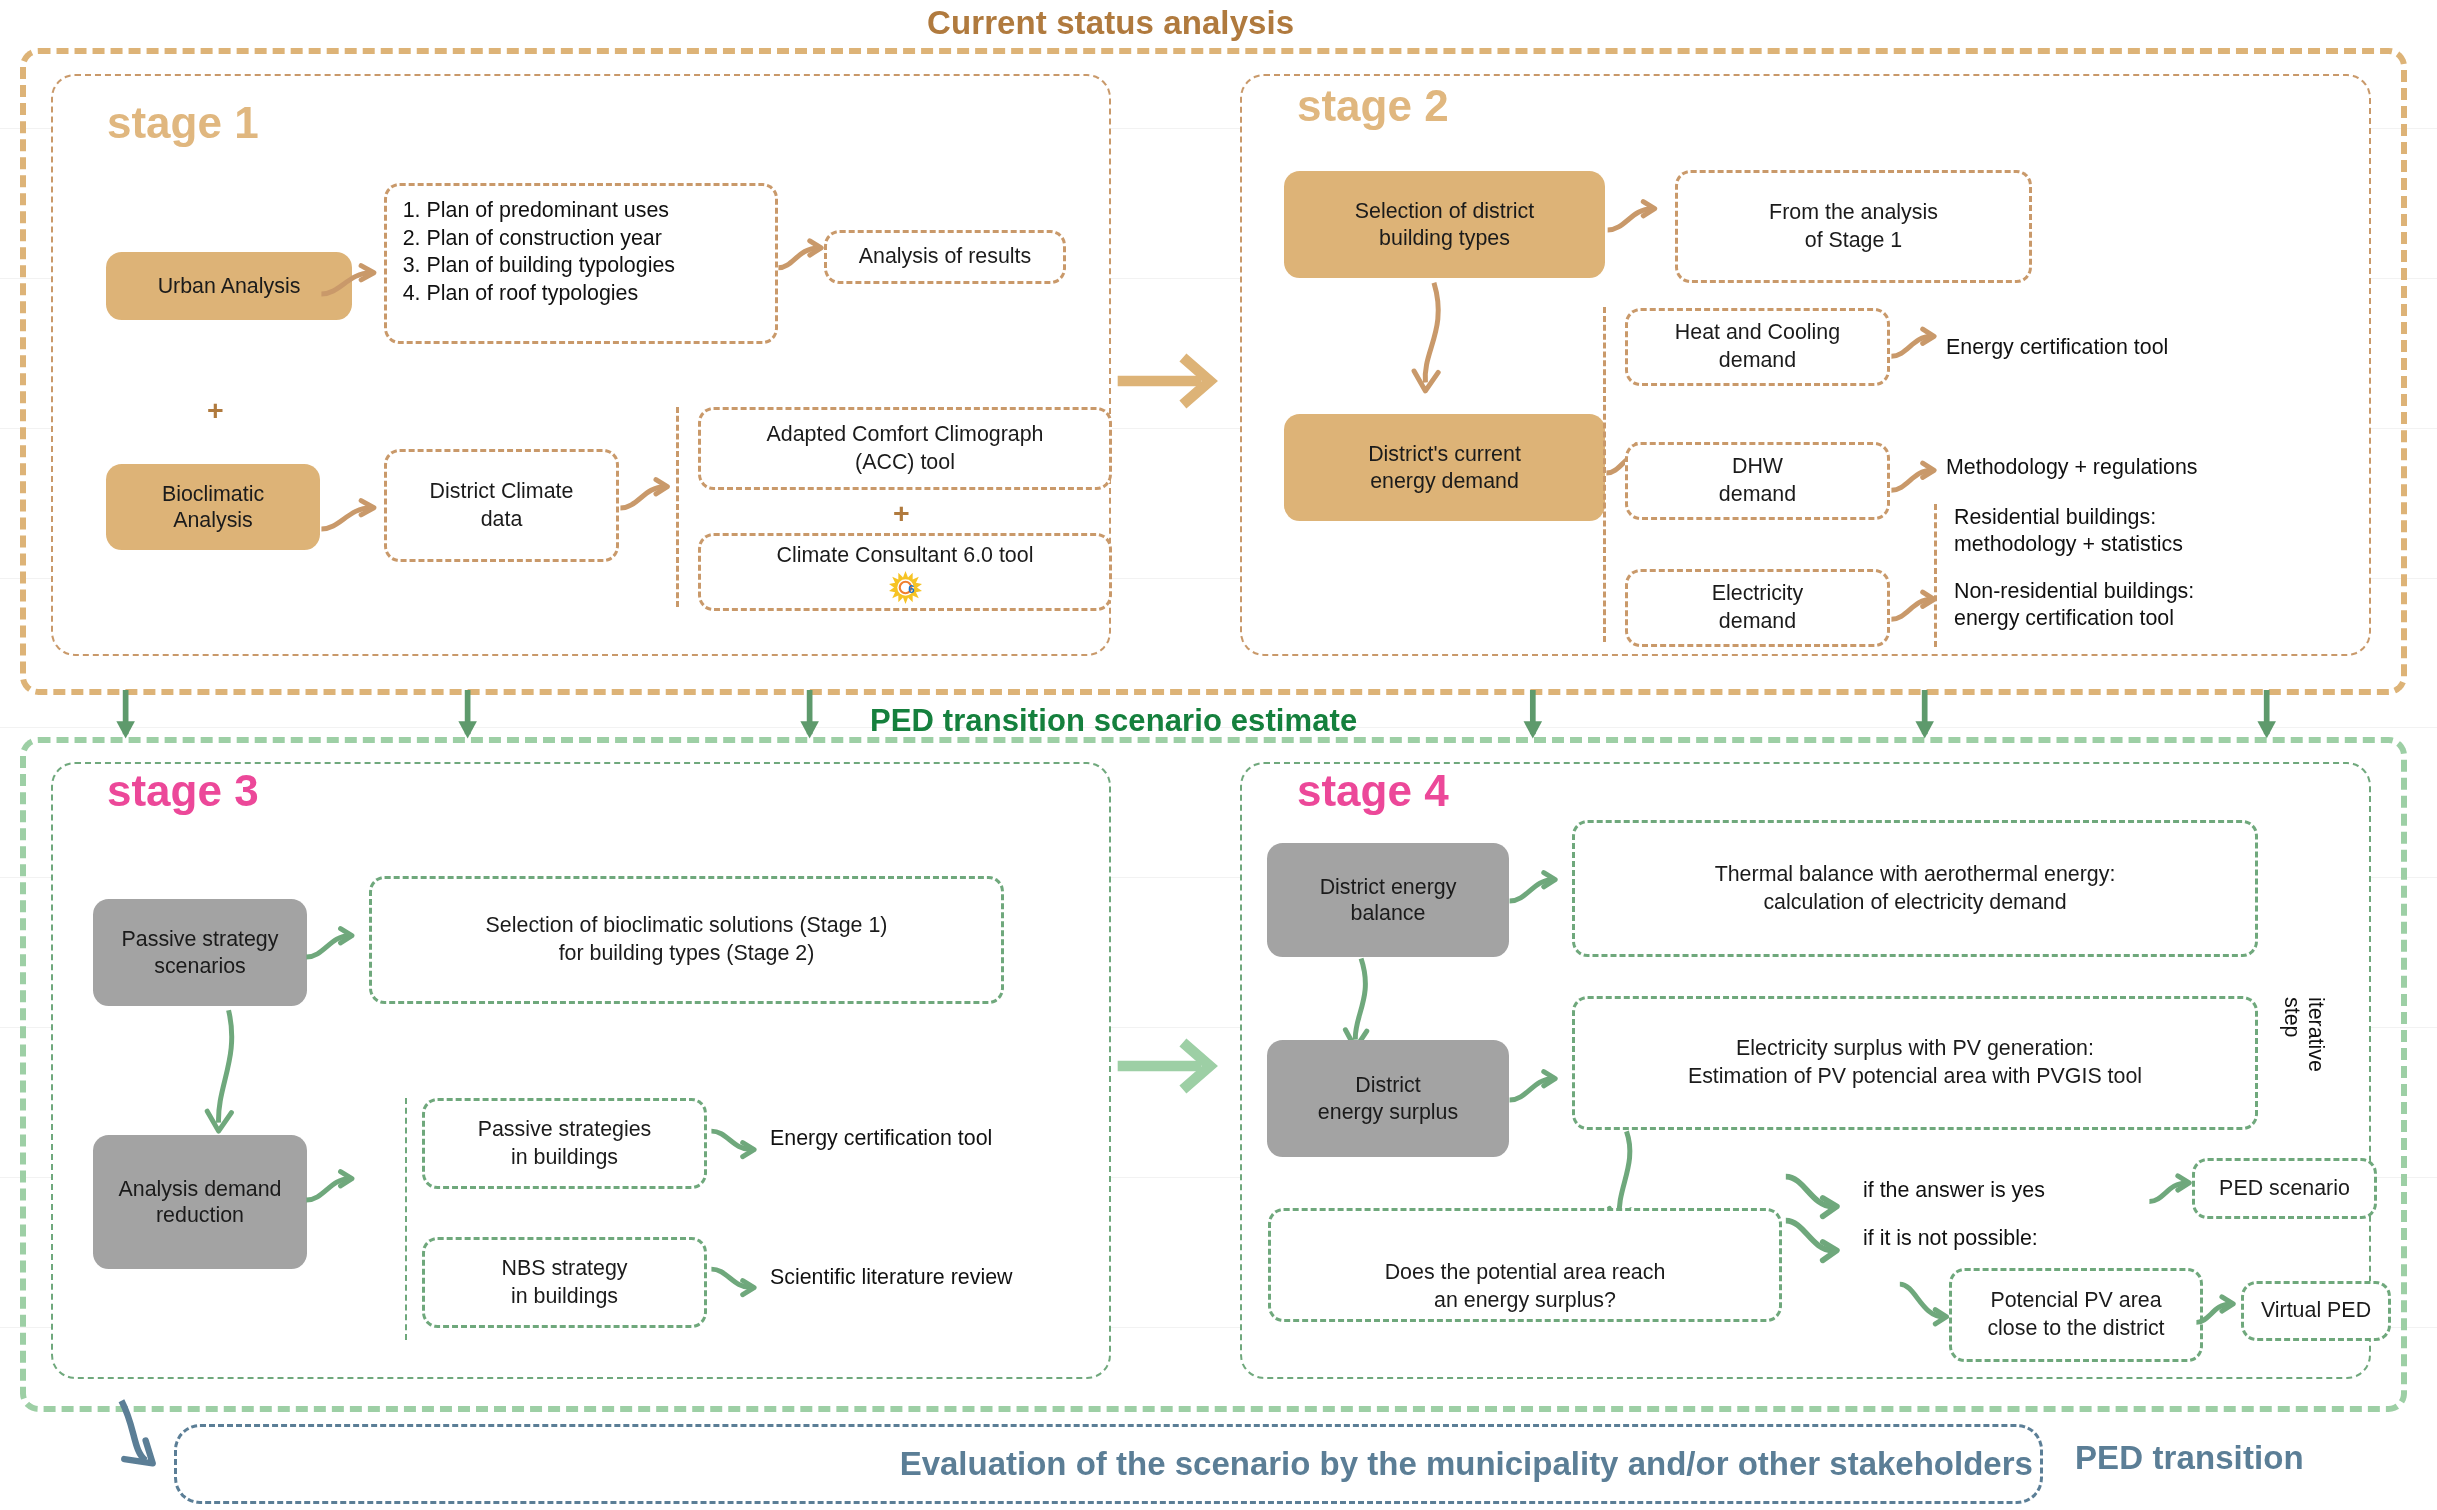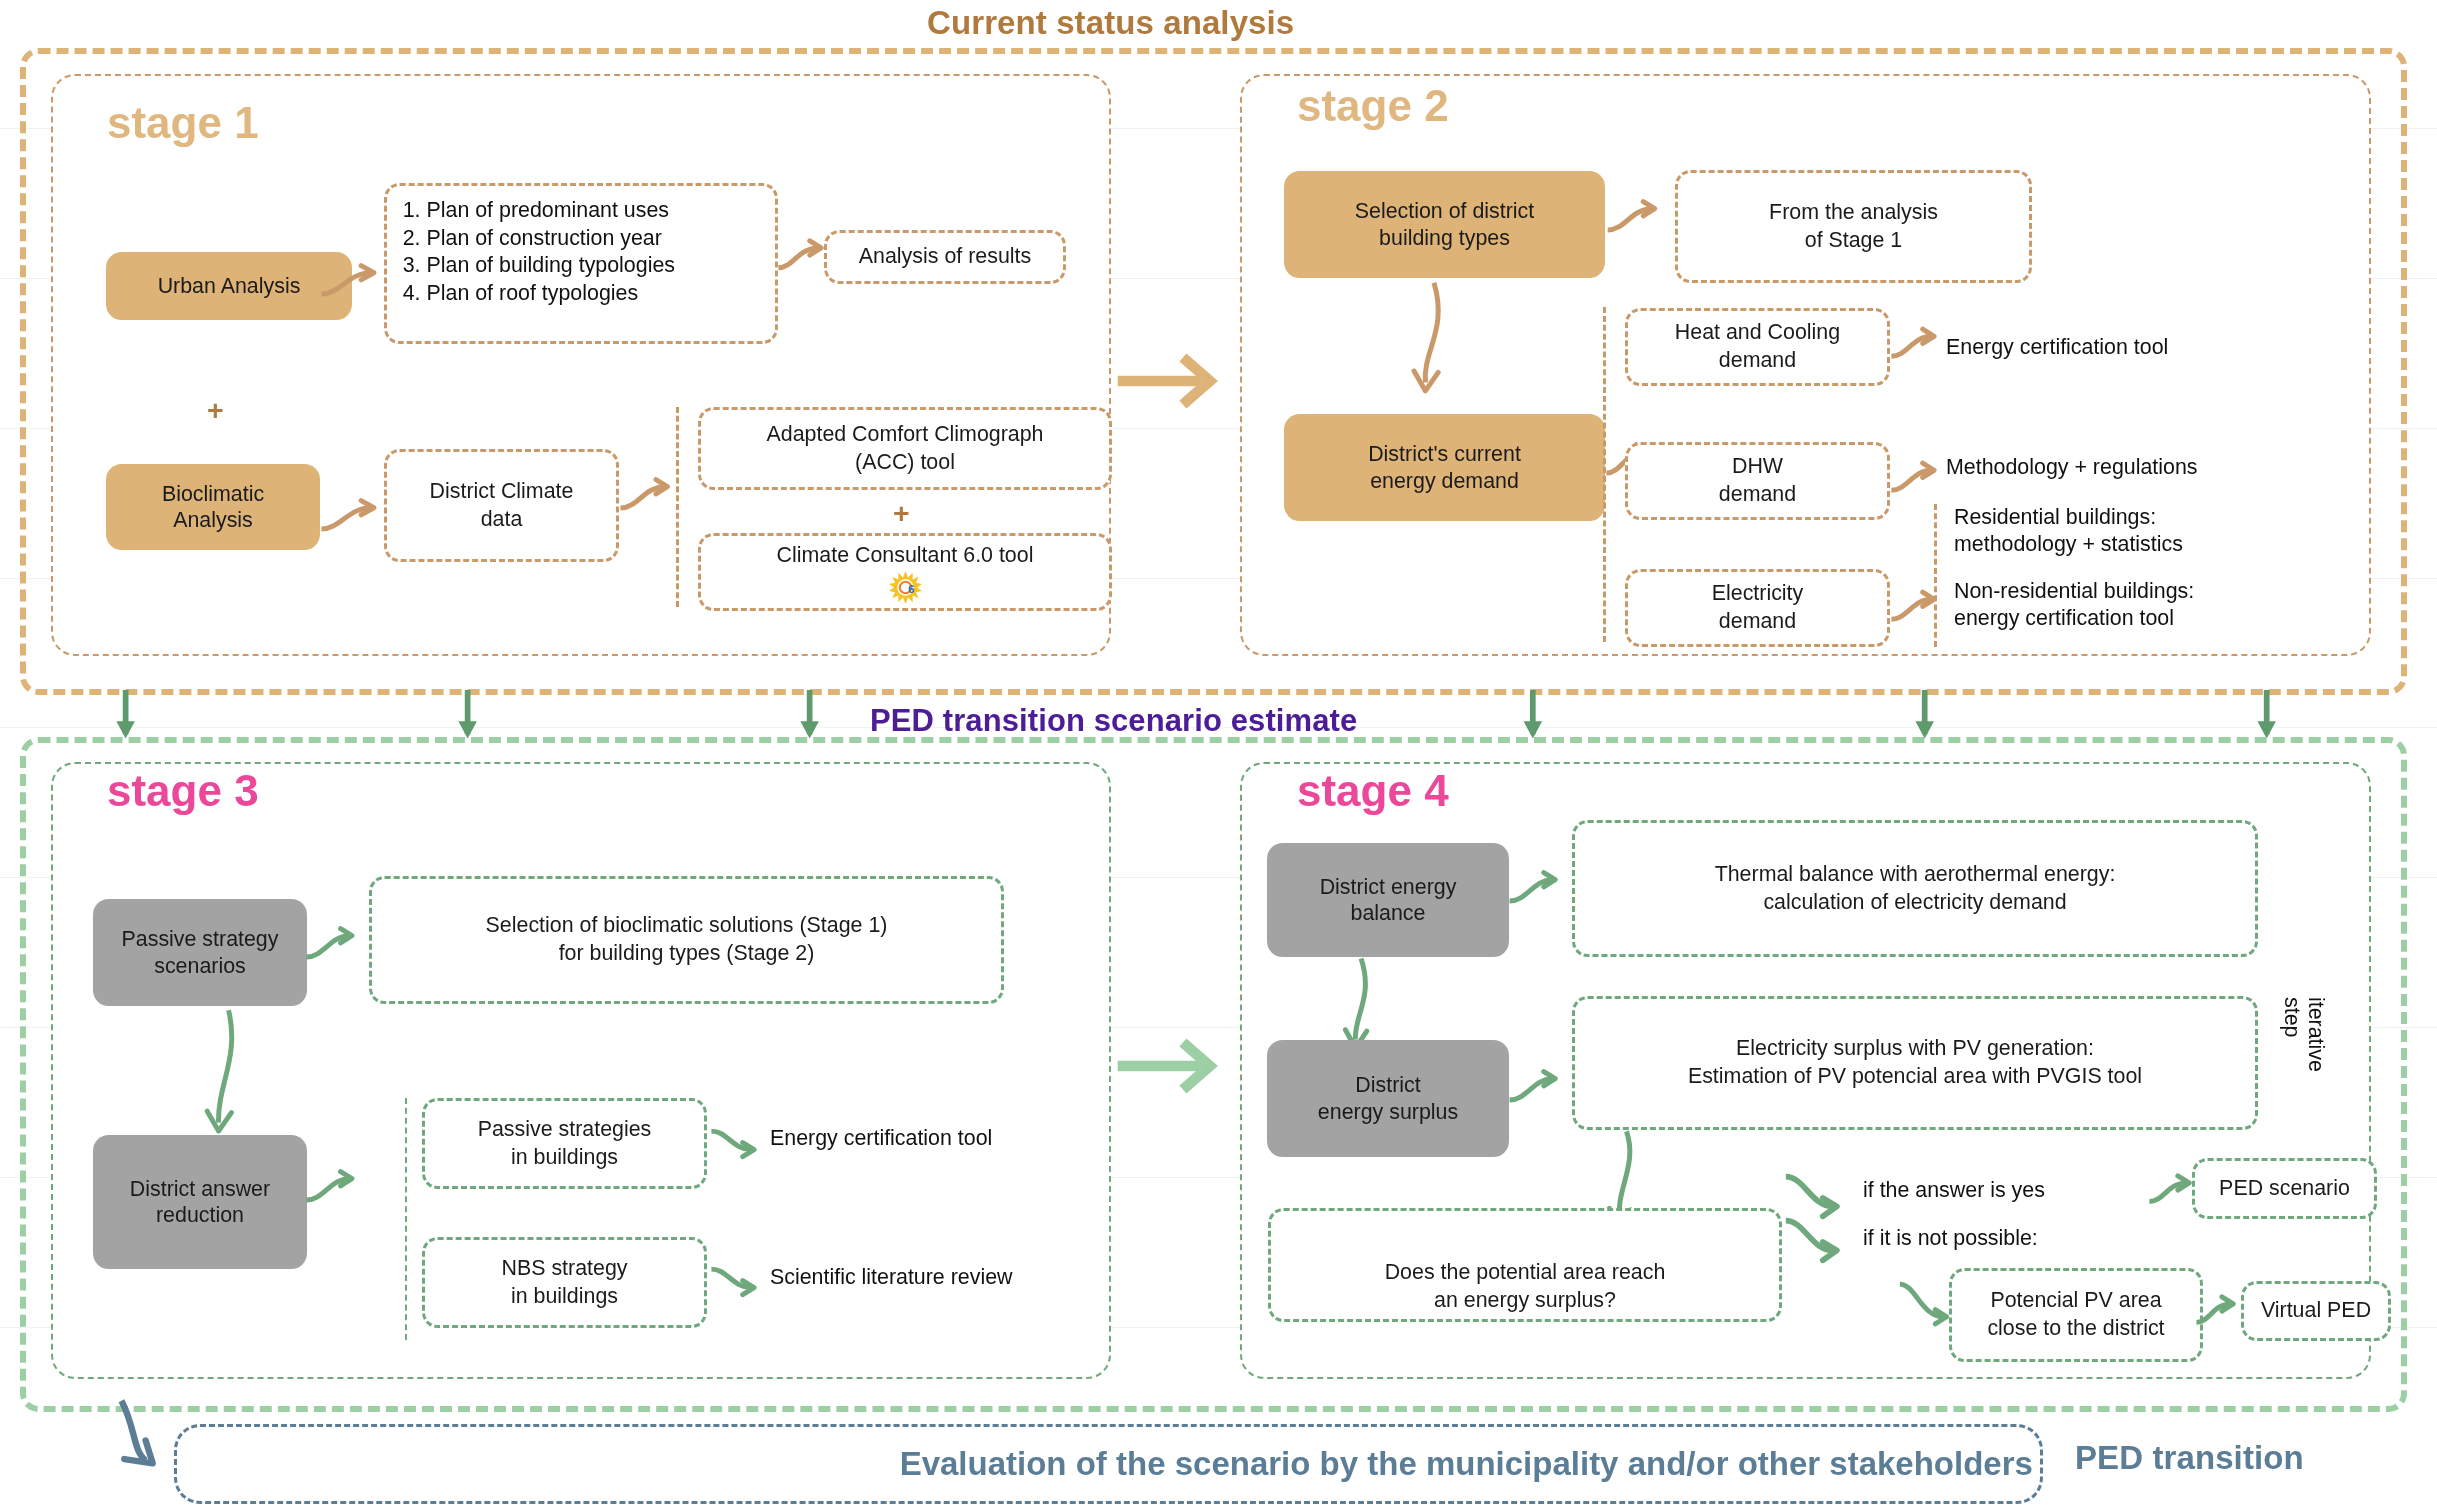--- a/index.html
+++ b/index.html
@@ -4,21 +4,21 @@
 <style>
   html,body{margin:0;padding:0;background:#ffffff;}
   body{width:2438px;height:1511px;position:relative;
        font-family:"Liberation Sans", sans-serif;color:#1b1b1b;overflow:hidden;}
   .abs{position:absolute;}
   .cx{display:flex;align-items:center;justify-content:center;text-align:center;}
 
   
   .banner-title{font-weight:bold;letter-spacing:0.1px;white-space:nowrap;}
   .banner-orange{color:#B07A3E;font-size:33px;}
-  .banner-green{color:#4c1d95;font-size:31px;}
+  .banner-green{color:#15803d;font-size:31px;}
   .banner-blue{color:#5B7E96;font-size:33px;font-weight:bold;}
 
   
   .sect{border-style:dashed;border-radius:18.5px;background:transparent;}
   .sect-orange{border:6.4px dashed #DDB377;}
   .sect-green{border:6.4px dashed #9DCFA5;}
 
   
   .panel{border-radius:24px;background:#ffffff;}
   .panel-orange{border:2.9px dashed #C9996A;}
@@ -238,21 +238,21 @@
 </svg>
 
 <div class="abs dbox db-green cx" style="left:369px;top:876px;width:635px;height:128px;white-space:pre-line;"><span>Selection of bioclimatic solutions (Stage 1)
 for building types (Stage 2)</span></div>
 
 <svg class="abs" style="left:193px;top:1007px;width:128px;height:143px;" viewBox="0 0 180 200" width="128" height="143">
   <path d="M50,4 C66,70 34,110 36,162" stroke="#6FA87C" stroke-width="7" fill="none"></path>
   <path d="M20,146 L36,174 L54,148" stroke="#6FA87C" stroke-width="7" fill="none" stroke-linejoin="round" stroke-linecap="round"></path>
 </svg>
 
-<div class="abs fill fill-green cx" style="left:93px;top:1135px;width:214px;height:134px;white-space:pre-line;">District answer
+<div class="abs fill fill-green cx" style="left:93px;top:1135px;width:214px;height:134px;white-space:pre-line;">Analysis demand
 reduction</div>
 
 <svg class="abs" style="left:305px;top:1163px;width:64px;height:57px;" viewBox="0 0 90 80" width="64" height="57">
   <path d="M2,52 C26,52 36,22 62,22" stroke="#6FA87C" stroke-width="7" fill="none"></path>
   <path d="M50,12 L66,22 L50,32" stroke="#6FA87C" stroke-width="7" fill="none" stroke-linejoin="round" stroke-linecap="round"></path>
 </svg>
 
 <div class="abs vbar-g" style="left:405px;top:1098px;height:242px;"></div>
 
 <div class="abs dbox db-green cx" style="left:422px;top:1098px;width:285px;height:91px;white-space:pre-line;"><span>Passive strategies

